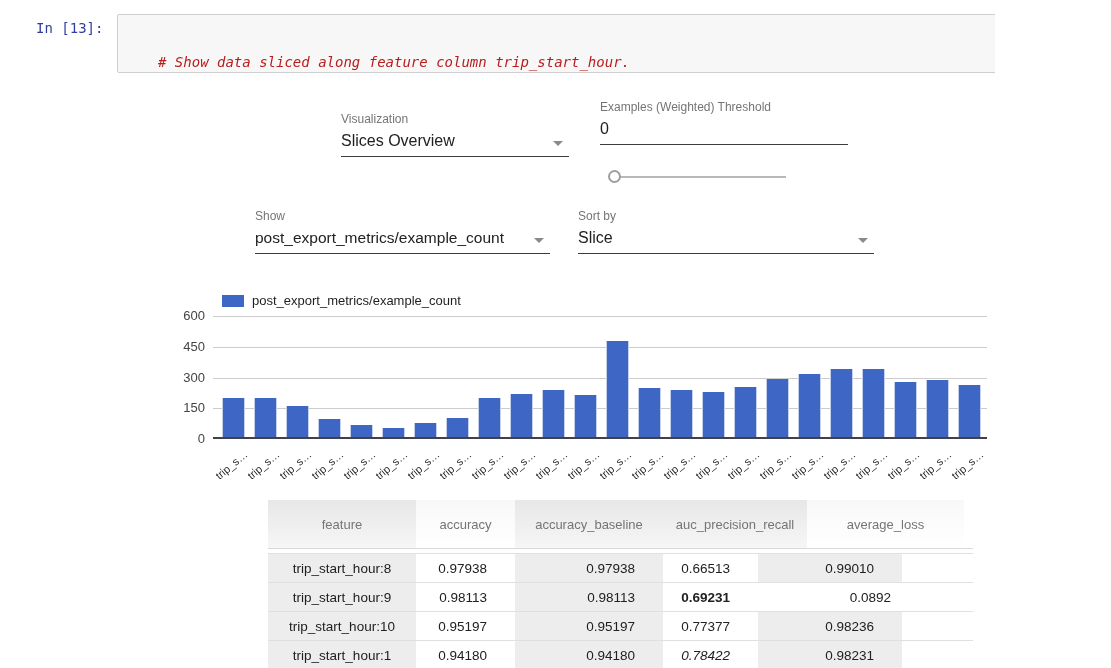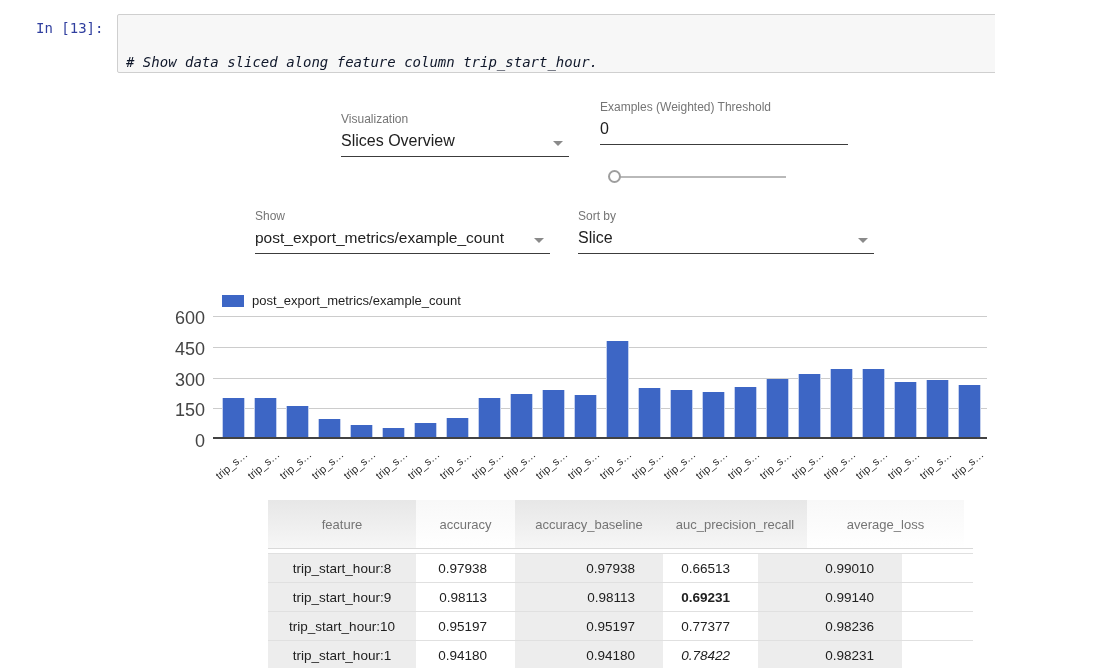--- a/index.html
+++ b/index.html
@@ -12,21 +12,21 @@
   .prompt {
     position:absolute; left:36px; top:20px;
     font-family:"DejaVu Sans Mono", monospace; font-size:14px; color:#303f9f;
   }
   .cell {
     position:absolute; left:117px; top:14px; width:980px; height:59px;
     background:#f7f7f7; border:1px solid #cfcfcf; border-radius:2px;
     padding:5px 8px; font-family:"DejaVu Sans Mono", monospace;
     font-size:14px; line-height:17px; color:#000; white-space:pre; overflow:hidden;
   }
-  .tok-comment { color:#0f172a; font-style:italic; }
+  .tok-comment { color:#b91c1c; font-style:italic;margin-left:32px; }
   
   .ctl { position:absolute; }
   .ctl-label { font-size:12px; color:#757575; margin-bottom:3px; }
   .ctl-value {
     position:relative; font-size:16px; color:#212121;
     padding:3px 24px 6px 0; border-bottom:1px solid #3c3c3c;
     white-space:nowrap; overflow:hidden;
   }
   .dd-arrow {
     position:absolute; right:6px; bottom:10px; width:0; height:0;
@@ -47,21 +47,21 @@
   
   .legend { position:absolute; left:222px; top:293px; display:flex; align-items:center; }
   .legend-swatch { width:22px; height:12px; margin-right:8px; }
   .legend-label { font-size:13px; color:#1f1f1f; }
   .plot {
     position:absolute; left:213px; top:316px; width:774px; height:123px;
     border-bottom:2px solid #424242;
   }
   .gridline { position:absolute; left:0; width:100%; height:1px; background:#cccccc; }
   .bar { position:absolute; bottom:0; width:23px; border-left:1px solid #c3d0ee; border-right:1px solid #c3d0ee; }
-  .ytick { position:absolute; left:160px; width:45px; text-align:right; font-size:18px; color:#444; }
+  .ytick { position:absolute; left:160px; width:45px; text-align:right; font-size:13px; color:#444; }
   .xtick {
     position:absolute; width:52px; text-align:right; font-size:11px; color:#2b2b2b;
     transform:rotate(-40deg); transform-origin:100% 0; white-space:nowrap;
   }
   
   .table-wrap { position:absolute; left:236px; top:500px; width:737px; height:168px; overflow:hidden; }
   .tbl { width:791px;padding-left:32px; }
   .thead-row { display:flex; height:49px; border-bottom:1px solid #d9d9d9; }
   .th {
     display:flex; align-items:center; justify-content:center;
@@ -180,21 +180,20 @@
           <div class="td striped c-num" style="width: 148px; flex: 0 0 148px;">0.97938</div>
           <div class="td plain c-num" style="width: 95px; flex: 0 0 95px;">0.66513</div>
           <div class="td striped c-num" style="width: 144px; flex: 0 0 144px;">0.99010</div>
           <div class="td plain c-num-last" style="width: 157px; flex: 0 0 157px;">0.1111</div>
         </div>
         <div class="trow">
           <div class="td striped c-center" style="width: 148px; flex: 0 0 148px;">trip_start_hour:9</div>
           <div class="td plain c-num" style="width: 99px; flex: 0 0 99px;">0.98113</div>
           <div class="td striped c-num" style="width: 148px; flex: 0 0 148px;">0.98113</div>
           <div class="td plain c-num" style="width: 95px; flex: 0 0 95px; font-weight: bold;">0.69231</div>
-          <div class="td striped c-num" style="width: 144px; flex: 0 0 144px;">0.99140</div>
           <div class="td plain c-num-last" style="width: 157px; flex: 0 0 157px;">0.0892</div>
         </div>
         <div class="trow">
           <div class="td striped c-center" style="width: 148px; flex: 0 0 148px;">trip_start_hour:10</div>
           <div class="td plain c-num" style="width: 99px; flex: 0 0 99px;">0.95197</div>
           <div class="td striped c-num" style="width: 148px; flex: 0 0 148px;">0.95197</div>
           <div class="td plain c-num" style="width: 95px; flex: 0 0 95px;">0.77377</div>
           <div class="td striped c-num" style="width: 144px; flex: 0 0 144px;">0.98236</div>
           <div class="td plain c-num-last" style="width: 157px; flex: 0 0 157px;">0.1541</div>
         </div>

